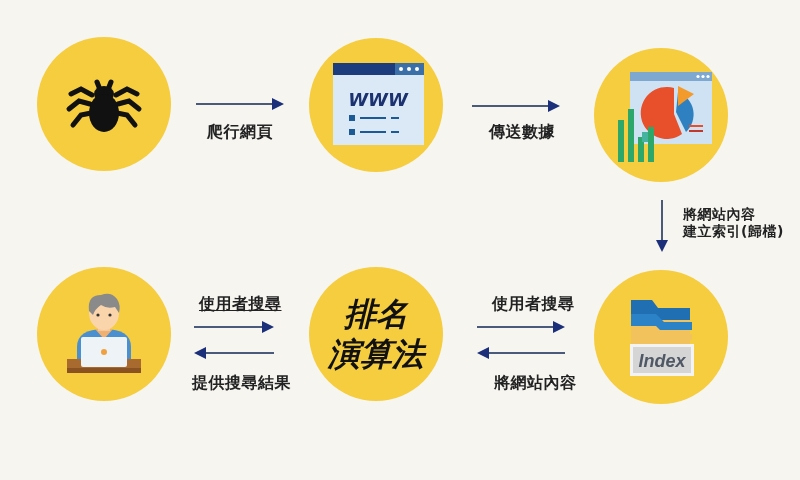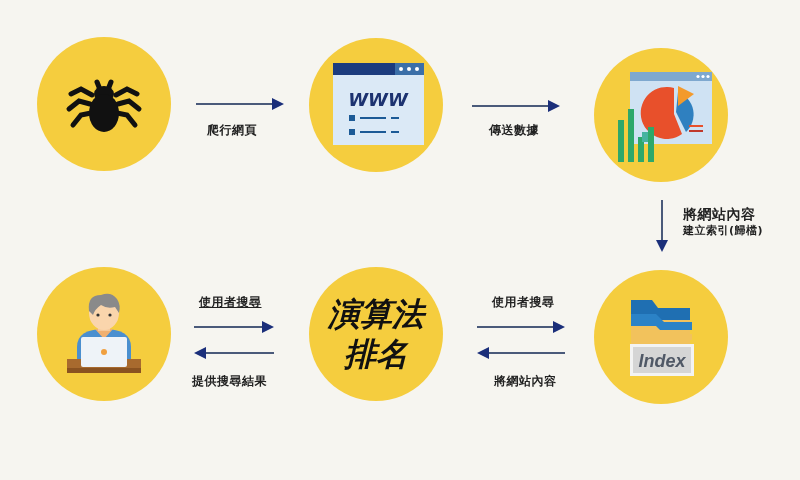--- a/index.html
+++ b/index.html
@@ -8,21 +8,21 @@
   .circle { position:absolute; width:134px; height:134px; border-radius:50%; background:#f5cd3e;font-style:italic; }
   .circle svg { position:absolute; left:0; top:0; width:134px; height:134px; }
   .arrow { position:absolute; height:2px; background:#4a5a7a; }
   .arrow.right::after { content:""; position:absolute; right:-2px; top:-5px; border-left:12px solid #1b2f7a;
          border-top:6px solid transparent; border-bottom:6px solid transparent; }
   .arrow.left::before { content:""; position:absolute; left:-2px; top:-5px; border-right:12px solid #1b2f7a;
          border-top:6px solid transparent; border-bottom:6px solid transparent; }
   .varrow { position:absolute; width:2px; background:#4a5a7a; }
   .varrow::after { content:""; position:absolute; left:-5px; bottom:-2px; border-top:12px solid #1b2f7a;
          border-left:6px solid transparent; border-right:6px solid transparent; }
-  .label { position:absolute; font-size:12px; font-weight:bold; color:#222; white-space:nowrap; letter-spacing:0.5px; }
+  .label { position:absolute; font-size:16px; font-weight:bold; color:#222; white-space:nowrap; letter-spacing:0.5px; }
   .center-text { position:absolute; left:0; top:0; width:134px; height:134px; display:flex; flex-direction:column;
          align-items:center; justify-content:center; font-size:32px; font-weight:bold; color:#111; line-height:40px; }
 </style>
 </head>
 <body>
 
 <div class="circle" style="left:37px; top:37px;">
   <svg viewBox="0 0 134 134">
     <g stroke="#111" stroke-width="5" stroke-linecap="round" fill="none">
       <path d="M55 58 L44 52 L34 57"></path>
@@ -78,21 +78,21 @@
     <rect x="24" y="72" width="6" height="42" fill="#2ea86a"></rect>
     <rect x="34" y="61" width="6" height="53" fill="#2ea86a"></rect>
     <rect x="44" y="89" width="6" height="25" fill="#2ea86a"></rect>
     <rect x="48" y="84" width="6" height="10" fill="#46b3a0"></rect>
     <rect x="54" y="79" width="6" height="35" fill="#2ea86a"></rect>
   </svg>
 </div>
 
 <div class="varrow" style="left:661px; top:200px; height:50px;"></div>
 <div class="label" style="left:683px; top:206px; font-size:14px;">將網站內容</div>
-<div class="label" style="left:683px; top:223px; font-size:11px;">建立索引(歸檔)</div>
+<div class="label" style="left:683px; top:223px; font-size:14px;">建立索引(歸檔)</div>
 
 <div class="circle" style="left:37px; top:267px;">
   <svg viewBox="0 0 134 134">
     <path d="M40 80 Q40 62 67 62 Q94 62 94 80 L94 92 L40 92 Z" fill="#4a8fcf"></path>
     <path d="M58 62 L67 72 L76 62 Z" fill="#f0b070"></path>
     <rect x="61" y="52" width="12" height="12" fill="#f6c99a"></rect>
     <ellipse cx="67" cy="46" rx="15" ry="17" fill="#fad5ac"></ellipse>
     <path d="M52 44 Q50 28 64 28 Q74 24 80 32 Q84 38 82 46 L78 40 Q70 42 64 38 Q58 42 56 48 Z" fill="#8a8a8a"></path>
     <circle cx="61" cy="48" r="1.6" fill="#333"></circle>
     <circle cx="73" cy="48" r="1.6" fill="#333"></circle>
@@ -103,22 +103,22 @@
   </svg>
 </div>
 
 <div class="label" style="left:199px; top:294px;text-decoration:underline;">使用者搜尋</div>
 <div class="arrow right" style="left:194px; top:326px; width:78px;"></div>
 <div class="arrow left" style="left:196px; top:352px; width:78px;"></div>
 <div class="label" style="left:192px; top:373px;">提供搜尋結果</div>
 
 <div class="circle" style="left:309px; top:267px;">
   <div class="center-text">
+    <span>排名</span>
     <span>演算法</span>
-    <span>排名</span>
   </div>
 </div>
 
 <div class="label" style="left:492px; top:294px;">使用者搜尋</div>
 <div class="arrow right" style="left:477px; top:326px; width:86px;"></div>
 <div class="arrow left" style="left:479px; top:352px; width:86px;"></div>
 <div class="label" style="left:494px; top:373px;">將網站內容</div>
 
 <div class="circle" style="left:594px; top:270px;">
   <svg viewBox="0 0 134 134">

